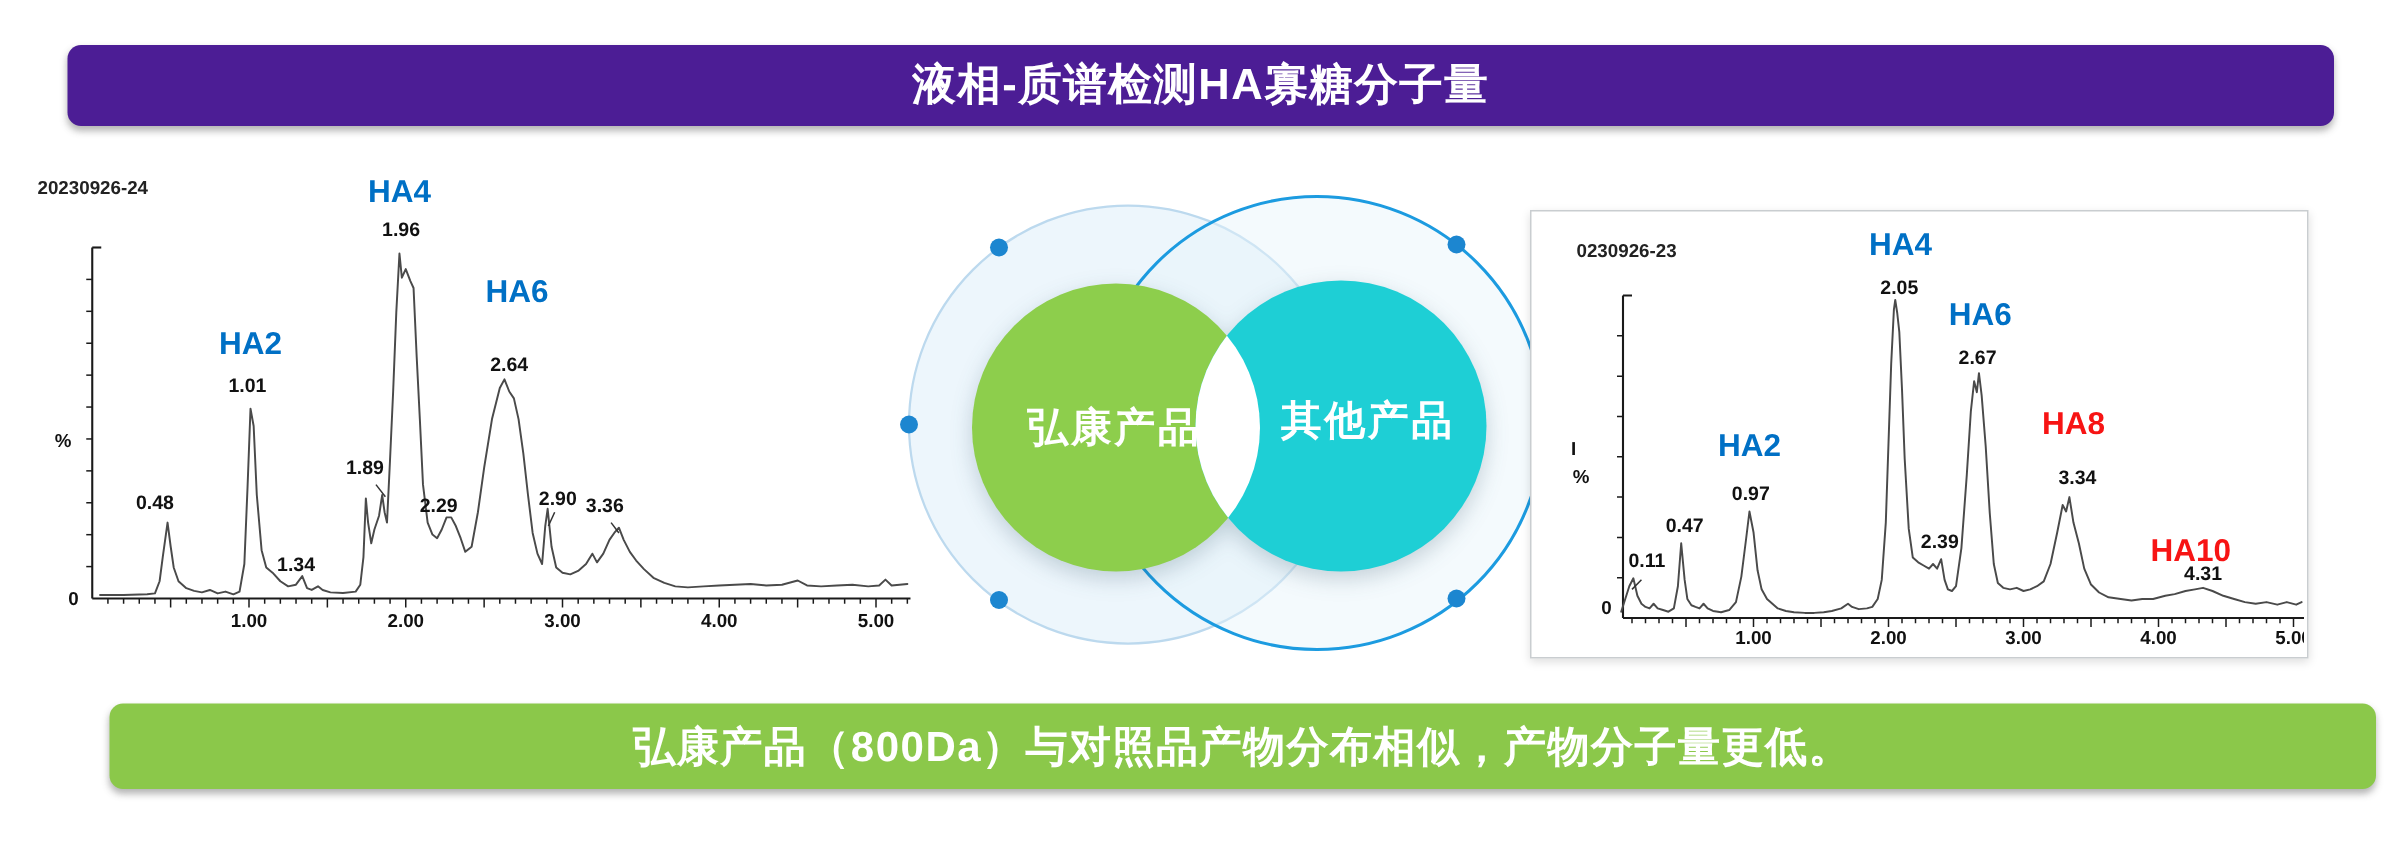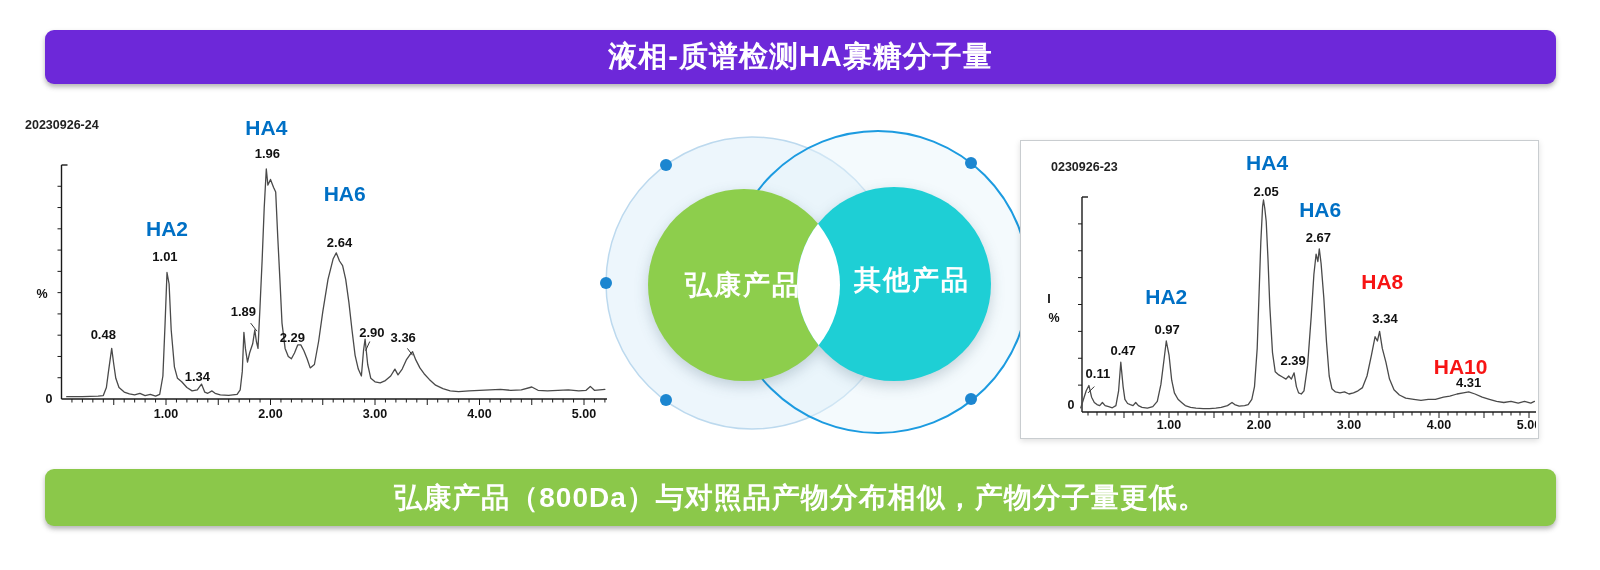--- a/index.html
+++ b/index.html
@@ -3,21 +3,21 @@
 <meta charset="utf-8">
 <style>
   html,body{margin:0;padding:0;}
   body{width:1600px;height:570px;position:relative;background:#ffffff;
        font-family:"Liberation Sans",sans-serif;overflow:hidden;}
   .banner{position:absolute;left:45px;width:1511px;border-radius:9px;
           display:flex;align-items:center;justify-content:center;
           color:#fff;font-weight:700;letter-spacing:1px;
           box-shadow:0 3px 5px rgba(90,90,90,.45);}
   .banner-header{top:30px;height:54px;font-size:29px;}
-  .banner-footer{top:469px;height:57px;font-size:28px;}
+  .banner-footer{top:469px;height:57px;font-size:28px;margin-left:28px;}
   .chart-wrap{position:absolute;}
   #left-chart-wrap{left:18px;top:102px;width:604px;height:322px;}
   #right-panel{left:1020px;top:140px;width:517px;height:297px;background:#fff;
                border:1px solid #c9cdd0;box-shadow:0 2px 6px rgba(0,0,0,.13);}
   #venn-wrap{position:absolute;left:580px;top:115px;width:475px;height:345px;}
   svg{display:block;}
   
   .ax{stroke:#1a1a1a;stroke-width:1.4;fill:none;}
   .tk{stroke:#1a1a1a;stroke-width:1;}
   .curve{stroke:#4a4a4a;stroke-width:1.3;fill:none;stroke-linejoin:round;stroke-linecap:round;}
@@ -31,21 +31,21 @@
   
   .big-circle-left{fill:#dcedf9;fill-opacity:.5;stroke:#bcd9ee;stroke-width:1.5;}
   .big-circle-right{fill:#e7f3fb;fill-opacity:.45;stroke-width:2;}
   .dot{fill:#1c86d0;}
   .venn-main{filter:drop-shadow(0 5px 7px rgba(30,70,90,.22));}
   .venn-label{font-size:27px;font-weight:700;fill:#ffffff;text-anchor:middle;letter-spacing:2px;}
 </style>
 </head>
 <body>
 
-<div class="banner banner-header" style="background: #6d28d9;">
+<div class="banner banner-header" style="background: #4c1d95;">
   <span>液相-质谱检测HA寡糖分子量</span>
 </div>
 
 <div id="venn-wrap">
   <svg width="475" height="345" viewBox="0 0 475 345">
     <defs>
       <clipPath id="green-clip">
           <circle cx="164" cy="170" r="96"></circle>
         </clipPath>
     </defs>

